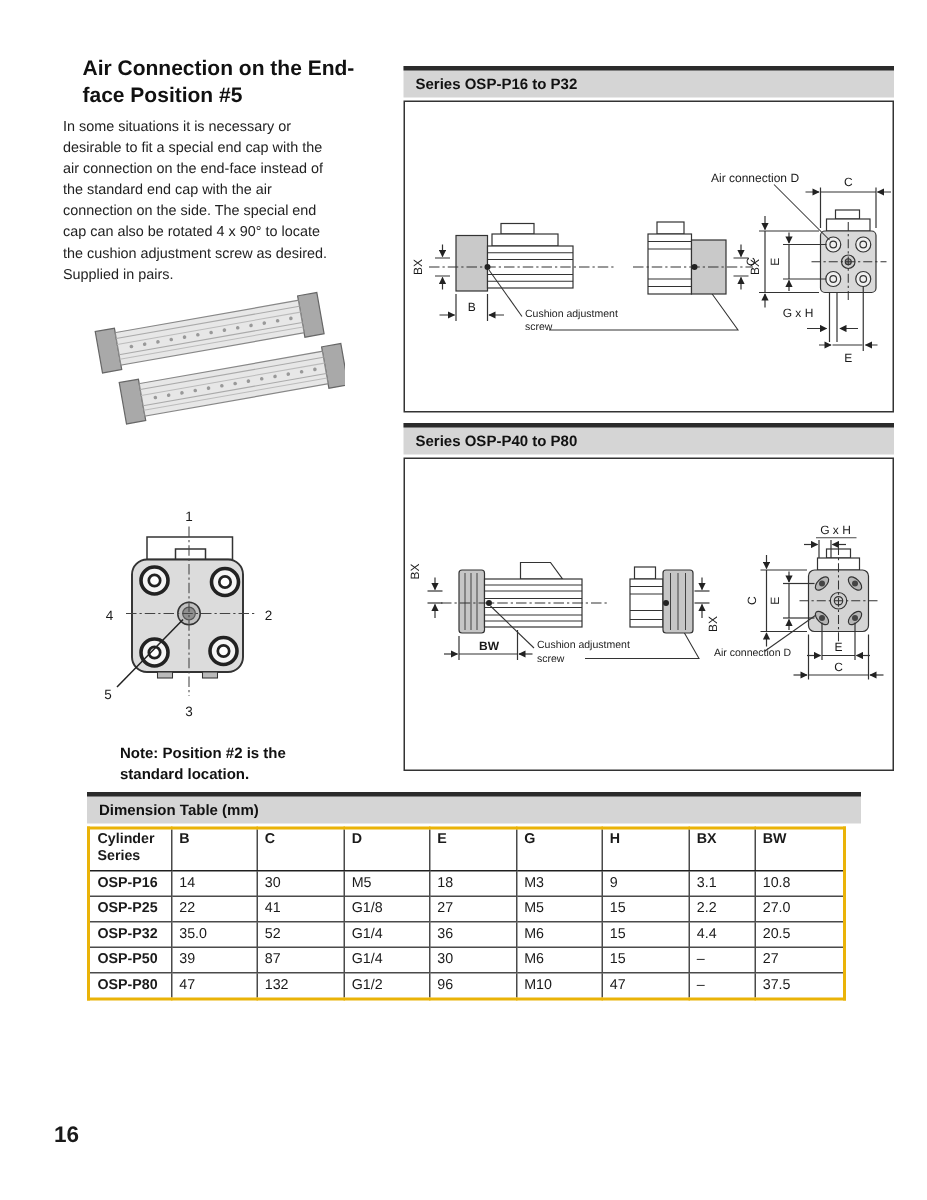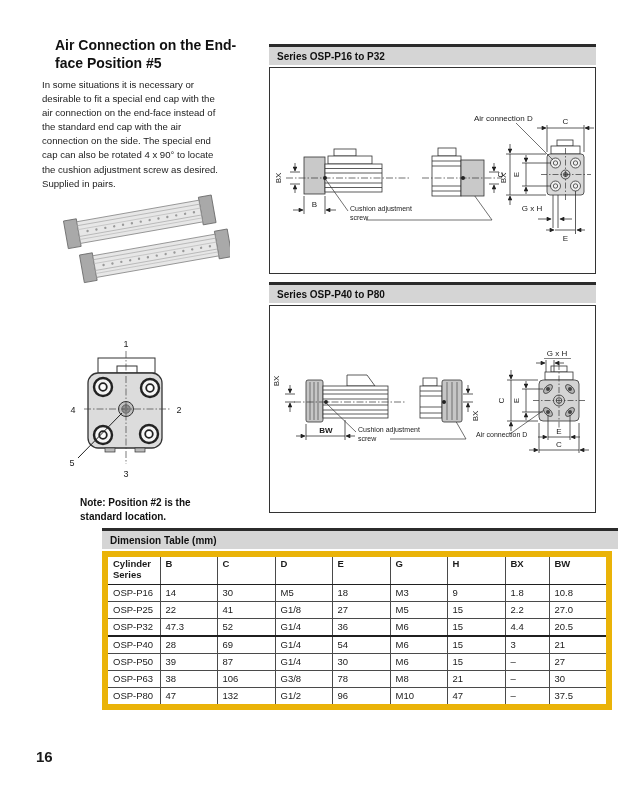--- a/index.html
+++ b/index.html
@@ -25,38 +25,38 @@
 
   .series-box { position:absolute; left:233px; width:327px;padding-left:36px; }
   .box1 { top:44px; }
   .box2 { top:282px; }
   .series-header {
     background:#d5d5d5; border-top:3px solid #2b2b2b;
     font-size:10px; font-weight:bold; padding:4px 8px 3px; color:#111;
   }
   .series-body { margin-top:2px; border:1.5px solid #333; background:#fff; }
 
-  .table-section { position:absolute; left:58px; top:528px; width:516px;margin-left:44px; }
+  .table-section { position:absolute; left:58px; top:528px; width:516px; }
   .table-title {
     background:#d5d5d5; border-top:3px solid #2b2b2b;
     font-size:10px; font-weight:bold; padding:4px 8px 3px; color:#111;
   }
   table.dim {
     border-collapse:collapse; table-layout:fixed; width:504px; margin-top:2px;
     font-size:9.5px;
   }
   table.dim th, table.dim td {
     border:1px solid #4a4a4a; padding:2px 5px 1px; text-align:left; vertical-align:top;
     overflow:hidden; white-space:normal;
   }
-  table.dim { border:6px solid #eab308; }
+  table.dim { border:2px solid #eab308; }
   table.dim thead th { font-weight:bold; line-height:1.15; height:24px; border-bottom:1.5px solid #1f1f1f; }
   table.dim tbody td { height:13px; }
   table.dim tbody tr.group-sep td { border-top:2px solid #1f1f1f; }
-  td.series-cell { font-weight:normal; }
+  td.series-cell { font-weight:bold; }
   .page-number { position:absolute; left:36px; top:748px; font-size:15px; font-weight:bold; }
 
   svg text { font-family:"Liberation Sans", sans-serif; fill:#1a1a1a; }
   .dimtxt { font-size:8px; }
   .dimtxt-sm { font-size:7px; fill:#222; }
   .lbl { font-size:9px; }
 </style>
 </head>
 <body>
 
@@ -409,79 +409,57 @@
       </thead>
       <tbody>
         <tr>
           <td class="series-cell">OSP-P16</td>
           <td>14</td>
           <td>30</td>
           <td>M5</td>
           <td>18</td>
           <td>M3</td>
           <td>9</td>
-          <td>1.8</td>
+          <td>3.1</td>
           <td>10.8</td>
         </tr>
         <tr>
           <td class="series-cell">OSP-P25</td>
           <td>22</td>
           <td>41</td>
           <td>G1/8</td>
           <td>27</td>
           <td>M5</td>
           <td>15</td>
           <td>2.2</td>
           <td>27.0</td>
         </tr>
         <tr>
           <td class="series-cell">OSP-P32</td>
-          <td>47.3</td>
+          <td>35.0</td>
           <td>52</td>
           <td>G1/4</td>
           <td>36</td>
           <td>M6</td>
           <td>15</td>
           <td>4.4</td>
           <td>20.5</td>
-        </tr>
-        <tr class="group-sep">
-          <td class="series-cell">OSP-P40</td>
-          <td>28</td>
-          <td>69</td>
-          <td>G1/4</td>
-          <td>54</td>
-          <td>M6</td>
-          <td>15</td>
-          <td>3</td>
-          <td>21</td>
         </tr>
         <tr>
           <td class="series-cell">OSP-P50</td>
           <td>39</td>
           <td>87</td>
           <td>G1/4</td>
           <td>30</td>
           <td>M6</td>
           <td>15</td>
           <td>–</td>
           <td>27</td>
         </tr>
         <tr>
-          <td class="series-cell">OSP-P63</td>
-          <td>38</td>
-          <td>106</td>
-          <td>G3/8</td>
-          <td>78</td>
-          <td>M8</td>
-          <td>21</td>
-          <td>–</td>
-          <td>30</td>
-        </tr>
-        <tr>
           <td class="series-cell">OSP-P80</td>
           <td>47</td>
           <td>132</td>
           <td>G1/2</td>
           <td>96</td>
           <td>M10</td>
           <td>47</td>
           <td>–</td>
           <td>37.5</td>
         </tr>

